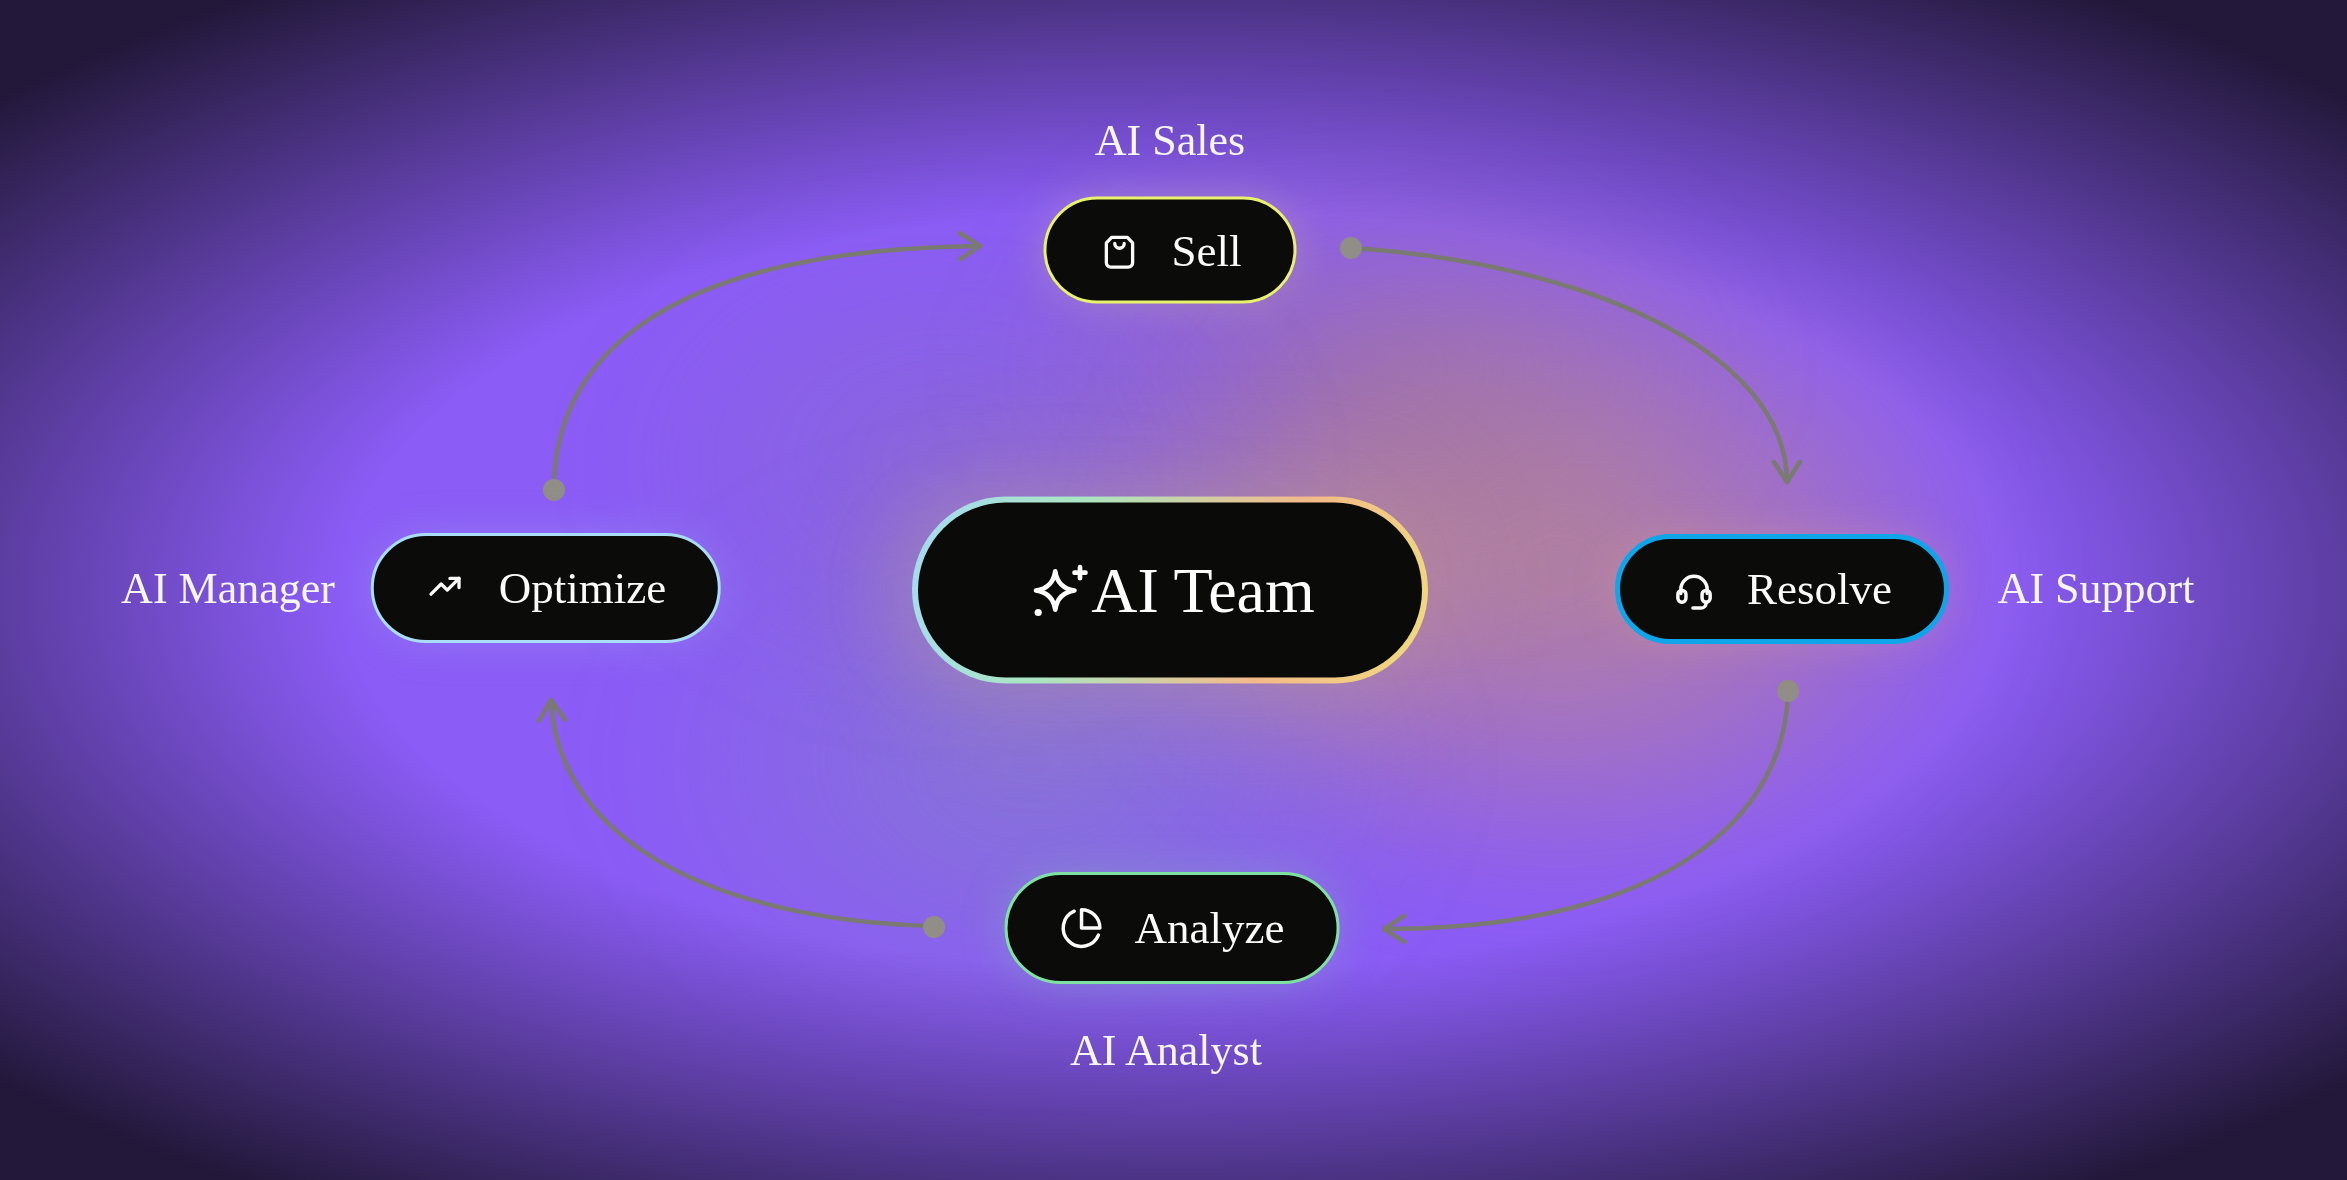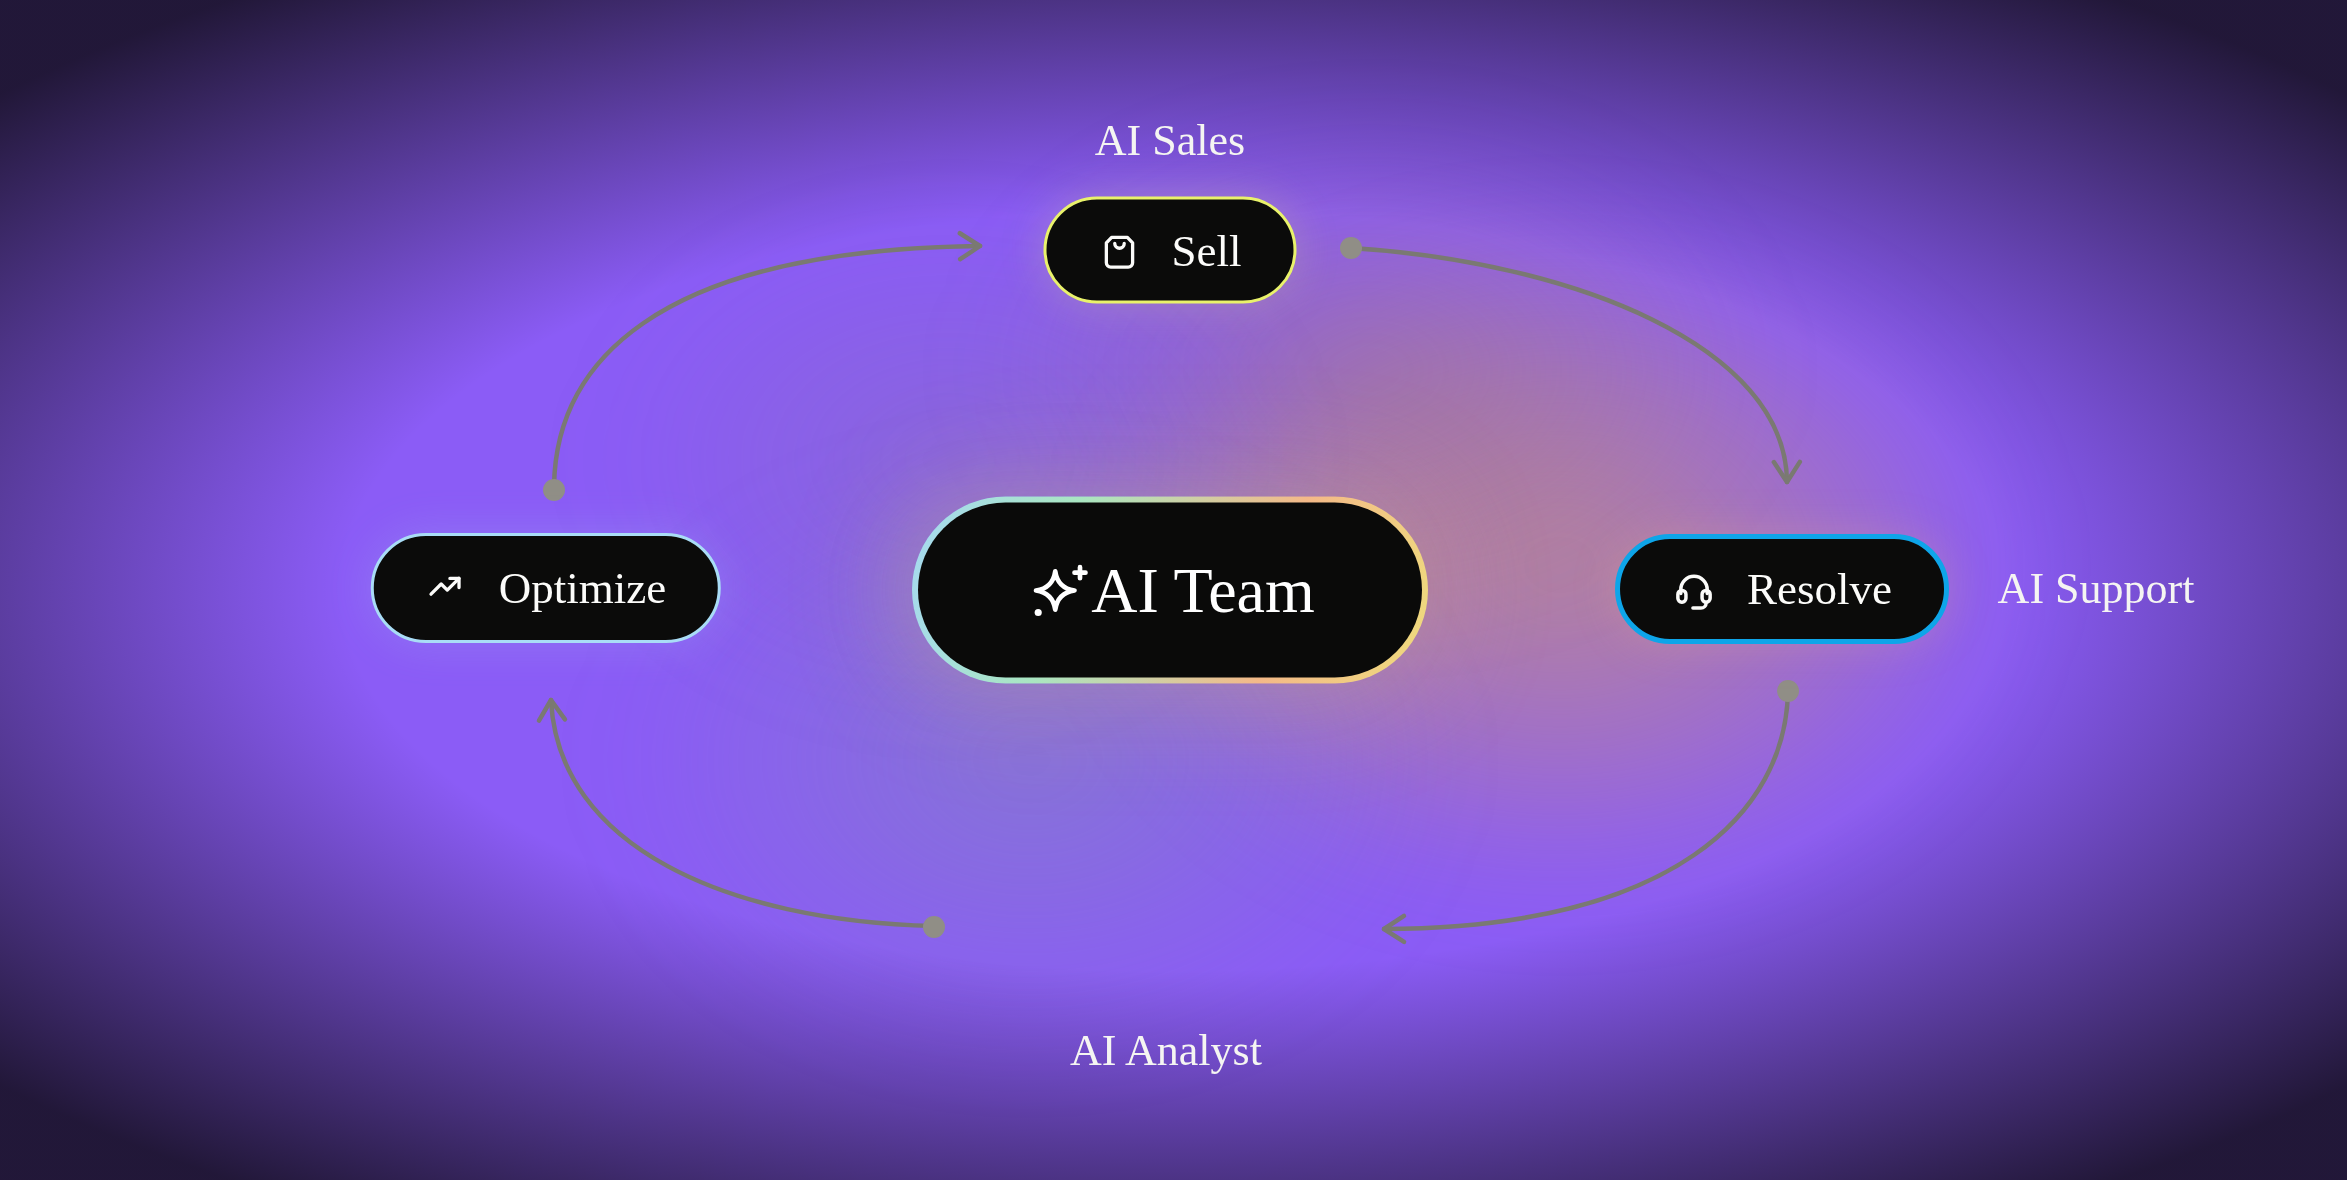--- a/index.html
+++ b/index.html
@@ -163,39 +163,47 @@
     <path class="arc" d="M 934 926 C 726 921 558 846 551 700" marker-end="url(#arrowhead)"></path>
     <circle class="dot" cx="554" cy="490" r="11"></circle>
     <circle class="dot" cx="1351" cy="248" r="11"></circle>
     <circle class="dot" cx="1788" cy="691" r="11"></circle>
     <circle class="dot" cx="934" cy="927" r="11"></circle>
   </svg>
 
   <div class="role-label label-sales">AI Sales</div>
   <div class="role-label label-support">AI Support</div>
   <div class="role-label label-analyst">AI Analyst</div>
+  <div class="role-label label-manager">AI Manager</div>
 
   <div class="pill pill-sell">
     <svg width="42" height="42" viewBox="0 0 24 24" fill="none" stroke-width="1.9" stroke-linecap="round" stroke-linejoin="round">
       <path d="M7.5 4.5 h9 l3 3.2 V19 a2.5 2.5 0 0 1 -2.5 2.5 H7 A2.5 2.5 0 0 1 4.5 19 V7.7 Z"></path>
       <path d="M9.3 8 a2.7 2.7 0 0 0 5.4 0"></path>
     </svg>
     <span>Sell</span>
   </div>
 
   <div class="pill pill-resolve">
     <svg width="44" height="44" viewBox="0 0 24 24" fill="none" stroke-width="1.9" stroke-linecap="round" stroke-linejoin="round">
       <path d="M4.8 14.5 v-2.2 a7.2 7.2 0 0 1 14.4 0 v2.2"></path>
       <rect x="3.2" y="12.8" width="4.4" height="6.4" rx="2.1"></rect>
       <rect x="16.4" y="12.8" width="4.4" height="6.4" rx="2.1"></rect>
       <path d="M18.6 19.2 v.4 a2.8 2.8 0 0 1 -2.8 2.8 h-4.4"></path>
     </svg>
     <span>Resolve</span>
   </div>
 
+  <div class="pill pill-analyze">
+    <svg width="44" height="44" viewBox="0 0 24 24" fill="none" stroke-width="1.9" stroke-linecap="round" stroke-linejoin="round">
+      <path d="M21.21 15.89 A10 10 0 1 1 8 2.83"></path>
+      <path d="M22 12 A10 10 0 0 0 12 2 v10 z"></path>
+    </svg>
+    <span>Analyze</span>
+  </div>
 
   <div class="pill pill-optimize">
     <svg width="42" height="42" viewBox="0 0 24 24" fill="none" stroke-width="1.9" stroke-linecap="round" stroke-linejoin="round">
       <polyline points="3 15.5 8.8 9.7 12.3 13.2 19 6.5"></polyline>
       <polyline points="13.8 6.5 19 6.5 19 11.7"></polyline>
     </svg>
     <span>Optimize</span>
   </div>
 
   <div class="center-badge">

